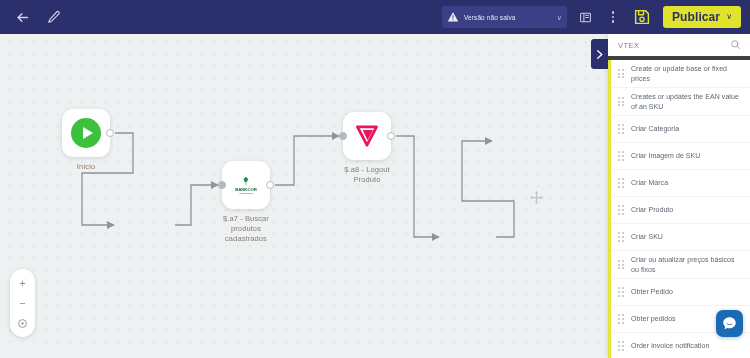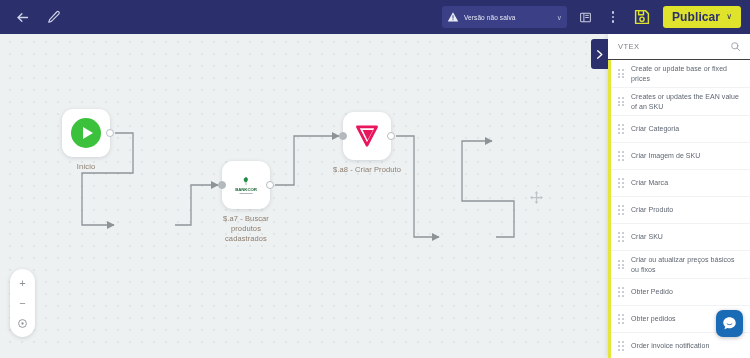--- a/index.html
+++ b/index.html
@@ -166,21 +166,21 @@
     width: 142px; height: 324px;
     background: #fff;
     box-shadow: -1px 0 5px rgba(40,50,60,.13);
     z-index: 20;
     display: flex; flex-direction: column;
   }
   .panel-head {
     height: 26px; flex: 0 0 26px;
     display: flex; align-items: center;
     padding: 0 9px 0 10px;
-    border-bottom: 1px solid #404040;
+    border-bottom: 4px solid #404040;
   }
   .panel-title {
     flex: 1; font-size: 7.5px; color: #7b8288;
     letter-spacing: .5px;
   }
   .panel-list { flex: 1; position: relative; overflow: hidden; }
   .accent-bar {
     position: absolute; left: 0; top: 0;
     width: 2.5px; height: 100%;
     background: #e4e73a;
@@ -342,21 +342,21 @@
 
     <div class="node" style="left:343px; top:91px;">
       <div class="node-box">
         <svg width="26" height="26" viewBox="0 0 24 24">
           <path d="M3.2 3.5 L20.8 3.5 L12 20.5 Z" fill="none" stroke="#e8175d" stroke-width="2.6" stroke-linejoin="round"></path>
           <path d="M8 6.5 L17.6 6.5 L12.5 16 Z" fill="#e8175d"></path>
         </svg>
         <div class="port in"></div>
         <div class="port out"></div>
       </div>
-      <div class="node-lbl">$.a8 - Criar Produto</div>
+      <div class="node-lbl">$.a8 - Logout Produto</div>
     </div>
 
 
 
     <svg class="pan-icon" viewBox="0 0 24 24">
       <path d="M12 1.5 L15 5.5 L13 5.5 L13 11 L18.5 11 L18.5 9 L22.5 12 L18.5 15 L18.5 13 L13 13 L13 18.5 L15 18.5 L12 22.5 L9 18.5 L11 18.5 L11 13 L5.5 13 L5.5 15 L1.5 12 L5.5 9 L5.5 11 L11 11 L11 5.5 L9 5.5 Z" fill="#9aa1a6"></path>
     </svg>
 
     <div class="zoomctl">
       <div class="zbtn">+</div>

